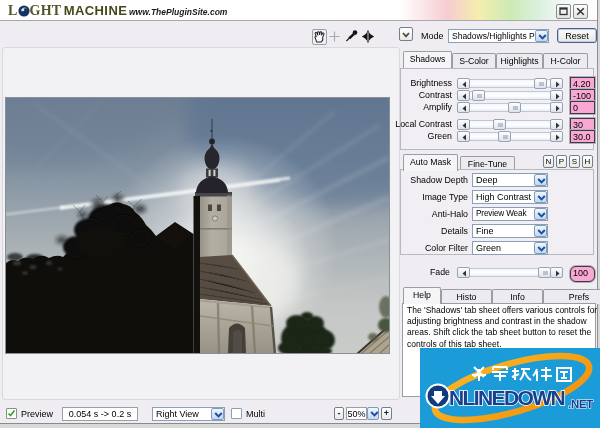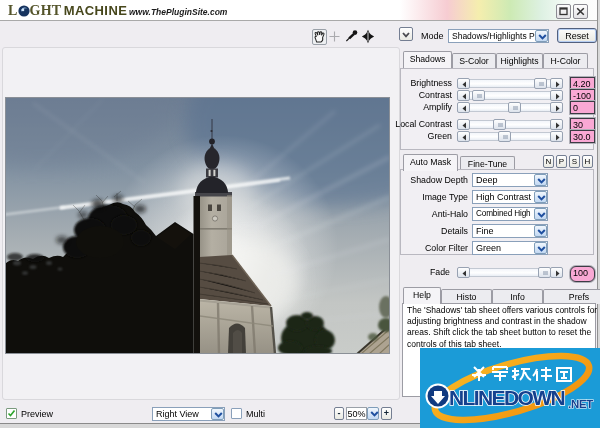--- a/index.html
+++ b/index.html
@@ -413,21 +413,21 @@
   <div class="abs combo" style="left:472px; top:190px; width:76px; height:14px;">
     <span class="ctext">High Contrast</span>
       <span class="cbtn">
         <svg class="chev" viewBox="0 0 9 6">
           <path d="M1.2 1 L4.5 4.4 L7.8 1" stroke="#1f4f9f" stroke-width="2" fill="none"></path>
         </svg>
       </span>
   </div>
   <div class="abs lbl" style="left:0; top:209px; width:468px; text-align:right;">Anti-Halo</div>
   <div class="abs combo" style="left:472px; top:207px; width:76px; height:14px;">
-    <span class="ctext" style="width:61px; font-size:8.2px; letter-spacing:-0.15px;">Combined High</span>
+    <span class="ctext" style="width:61px; font-size:8.2px; letter-spacing:-0.15px;">Preview Weak</span>
       <span class="cbtn">
         <svg class="chev" viewBox="0 0 9 6">
           <path d="M1.2 1 L4.5 4.4 L7.8 1" stroke="#1f4f9f" stroke-width="2" fill="none"></path>
         </svg>
       </span>
   </div>
   <div class="abs lbl" style="left:0; top:226px; width:468px; text-align:right;">Details</div>
   <div class="abs combo" style="left:472px; top:224px; width:76px; height:14px;">
     <span class="ctext">Fine</span>
       <span class="cbtn">
@@ -474,20 +474,21 @@
     <span class="tab" style="left:141px; width:72px;">Prefs</span>
   </div>
   <div class="abs" id="helpbox">The 'Shadows' tab sheet offers various controls for<br>adjusting brightness and contrast in the shadow<br>areas. Shift click the tab sheet button to reset the<br>controls of this tab sheet.</div>
 
   <div class="abs chk" style="left:6px; top:408px;">
       <svg width="9" height="9" style="position:absolute;left:0;top:0">
         <path d="M1.5 4.5 L3.5 6.5 L7.5 1.5" stroke="#2ca52c" stroke-width="1.6" fill="none"></path>
       </svg>
     </div>
   <div class="abs" style="left:21px; top:409px;">Preview</div>
+  <div class="abs" style="left:62px; top:407px; width:76px; height:14px; background:#fff; border:1px solid #9aa0a8; text-align:center; padding-top:1px;">0.054 s -&gt; 0.2 s</div>
   <div class="abs combo" style="left:152px; top:407px; width:73px; height:14px;">
     <span class="ctext">Right View</span>
     <span class="cbtn">
         <svg class="chev" viewBox="0 0 9 6">
           <path d="M1.2 1 L4.5 4.4 L7.8 1" stroke="#1f4f9f" stroke-width="2" fill="none"></path>
         </svg>
       </span>
   </div>
   <div class="abs chk" style="left:231px; top:408px; border-color:#8aa0ba;"></div>
   <div class="abs" style="left:246px; top:409px;">Multi</div>

